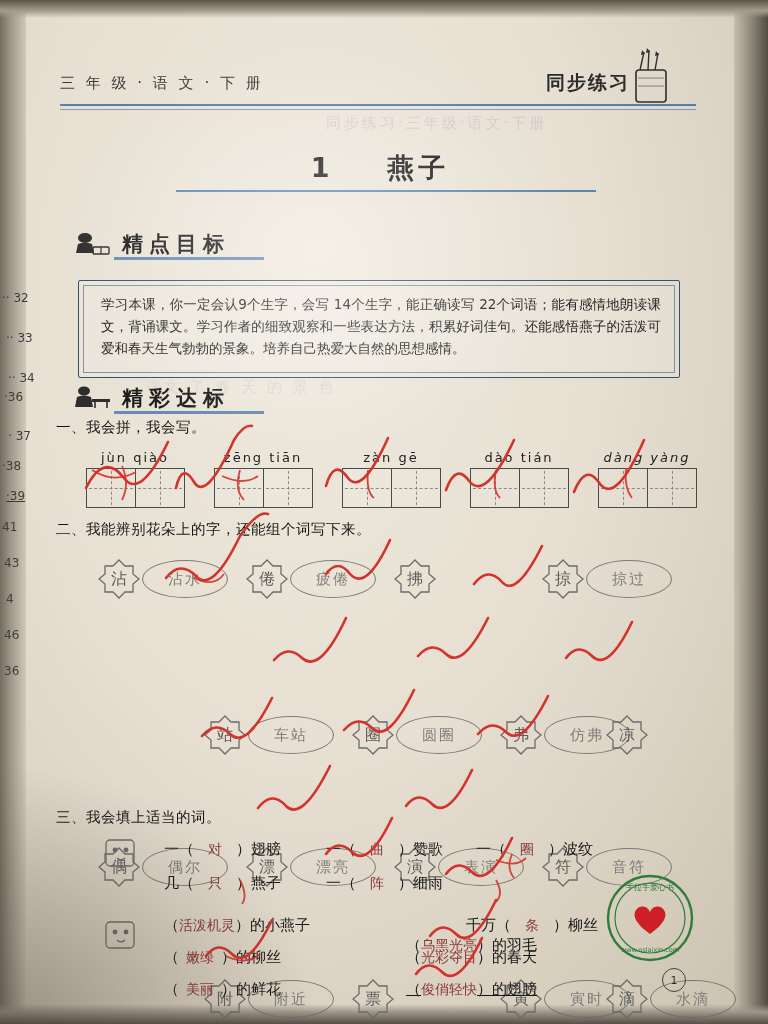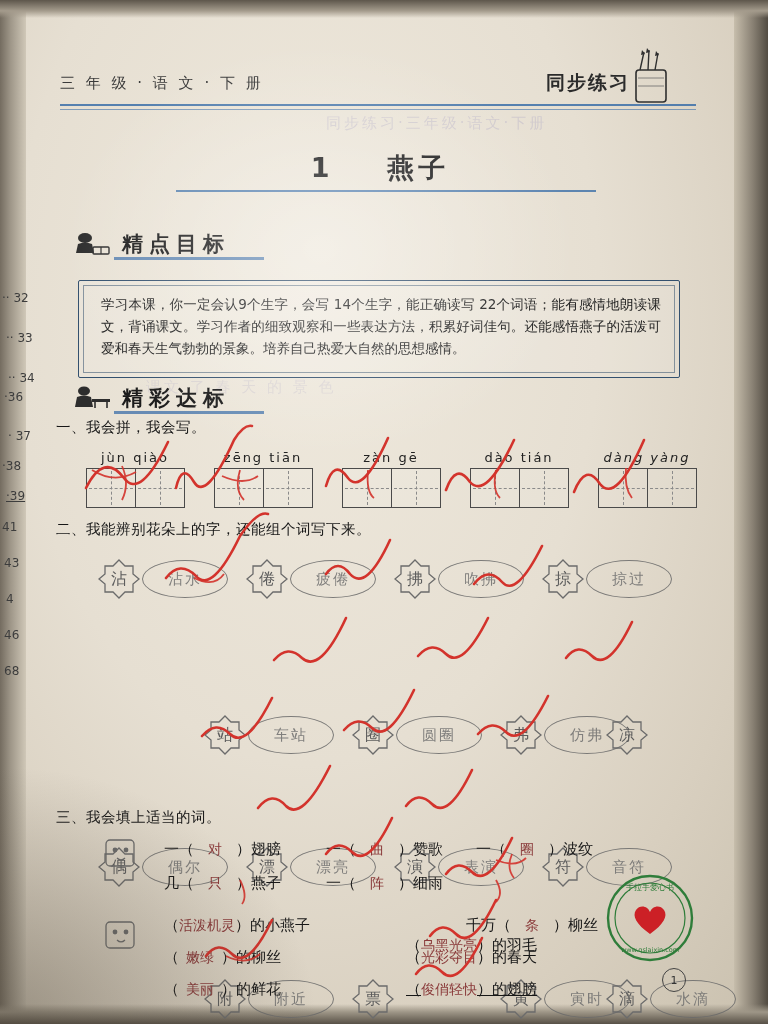--- a/index.html
+++ b/index.html
@@ -115,21 +115,21 @@
     <div class="sideno" style="left:6px;top:331px;">·· 33</div>
     <div class="sideno" style="left:8px;top:371px;">·· 34</div>
     <div class="sideno" style="left:4px;top:390px;">·36</div>
     <div class="sideno" style="left:8px;top:429px;">· 37</div>
     <div class="sideno" style="left:2px;top:459px;">·38</div>
     <div class="sideno" style="left:6px;top:489px;text-decoration:underline;">·39</div>
     <div class="sideno" style="left:2px;top:520px;">41</div>
     <div class="sideno" style="left:4px;top:556px;">43</div>
     <div class="sideno" style="left:6px;top:592px;">4</div>
     <div class="sideno" style="left:4px;top:628px;">46</div>
-    <div class="sideno" style="left:4px;top:664px;">68</div>
+    <div class="sideno" style="left:4px;top:664px;">36</div>
   </div>
 
   <div class="content">
 
     <div class="ghost" style="left:300px;top:96px;">同步练习·三年级·语文·下册</div>
     <div class="ghost" style="left:120px;top:360px;opacity:.3;">课文 了 春 天 的 景 色</div>
 
     <div class="hdr">
       <div class="hdr-left">三 年 级 · 语 文 · 下 册</div>
       <div class="hdr-right">同步练习</div>
@@ -249,23 +249,20 @@
               <div class="hw">疲倦</div>
             </div>
         </div>
         <div class="witem" style="left:296px">
           <div class="flower">
             <svg viewBox="0 0 42 42">
                 <path d="M21 2 l6 6 h8 v8 l6 5 -6 5 v8 h-8 l-6 6 -6-6 h-8 v-8 l-6-5 6-5 V8 h8z" fill="none" stroke="#6b6b6b" stroke-width="1.3"></path>
               </svg>
             <div class="ch">拂</div>
           </div>
-          <div class="oval">
-              <div class="hw">吹拂</div>
-            </div>
         </div>
         <div class="witem" style="left:444px">
           <div class="flower">
             <svg viewBox="0 0 42 42">
                 <path d="M21 2 l6 6 h8 v8 l6 5 -6 5 v8 h-8 l-6 6 -6-6 h-8 v-8 l-6-5 6-5 V8 h8z" fill="none" stroke="#6b6b6b" stroke-width="1.3"></path>
               </svg>
             <div class="ch">掠</div>
           </div>
           <div class="oval">
               <div class="hw">掠过</div>

